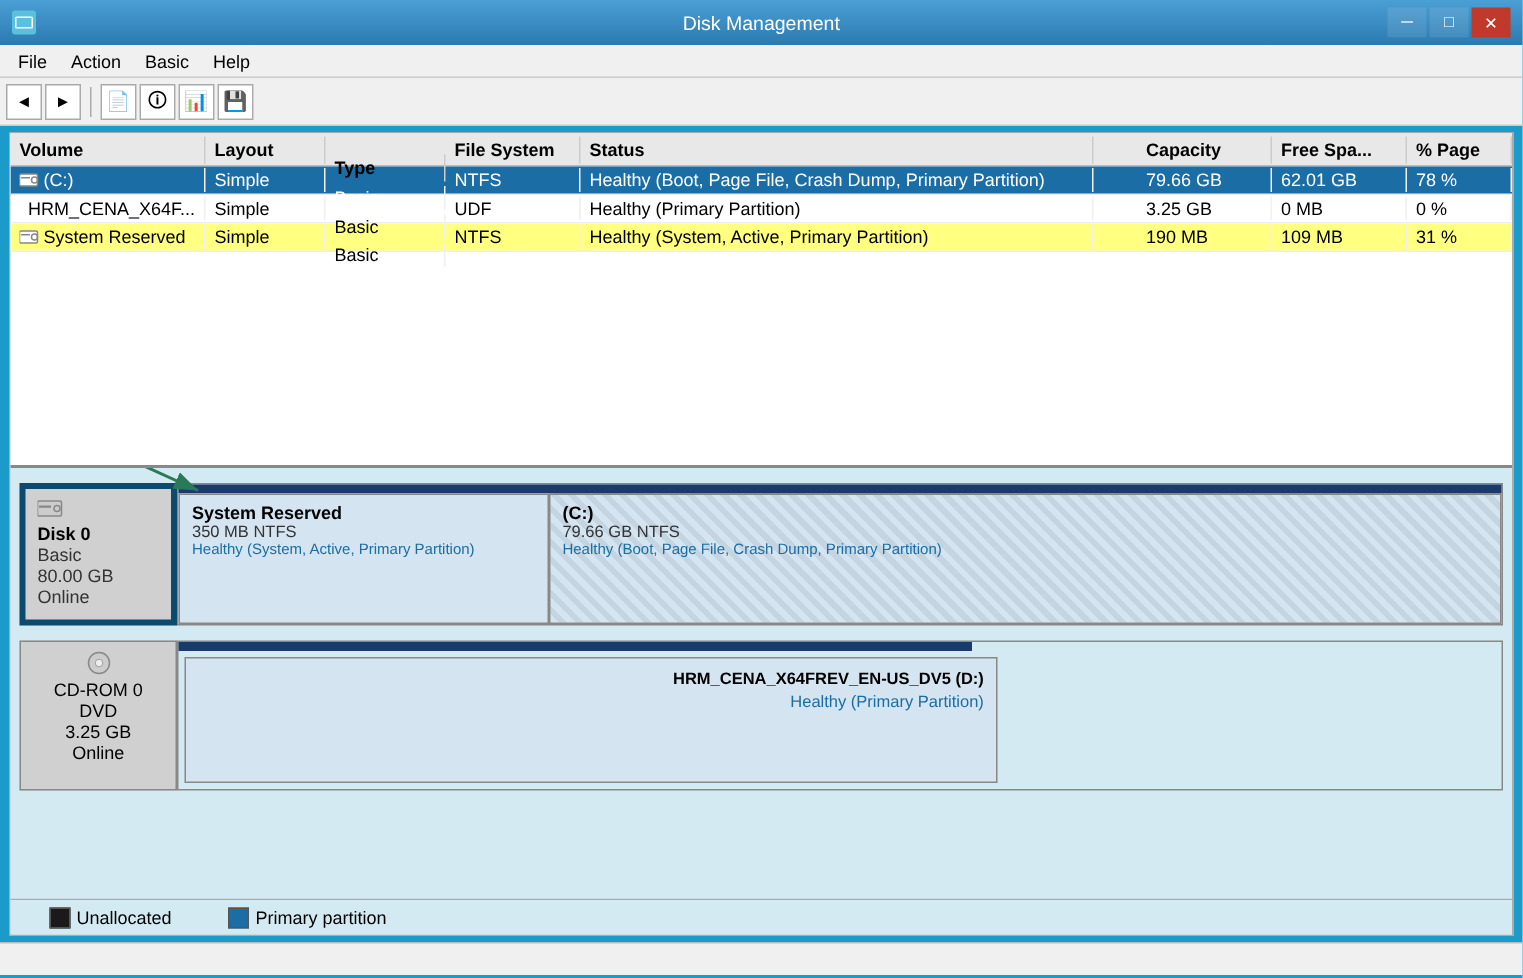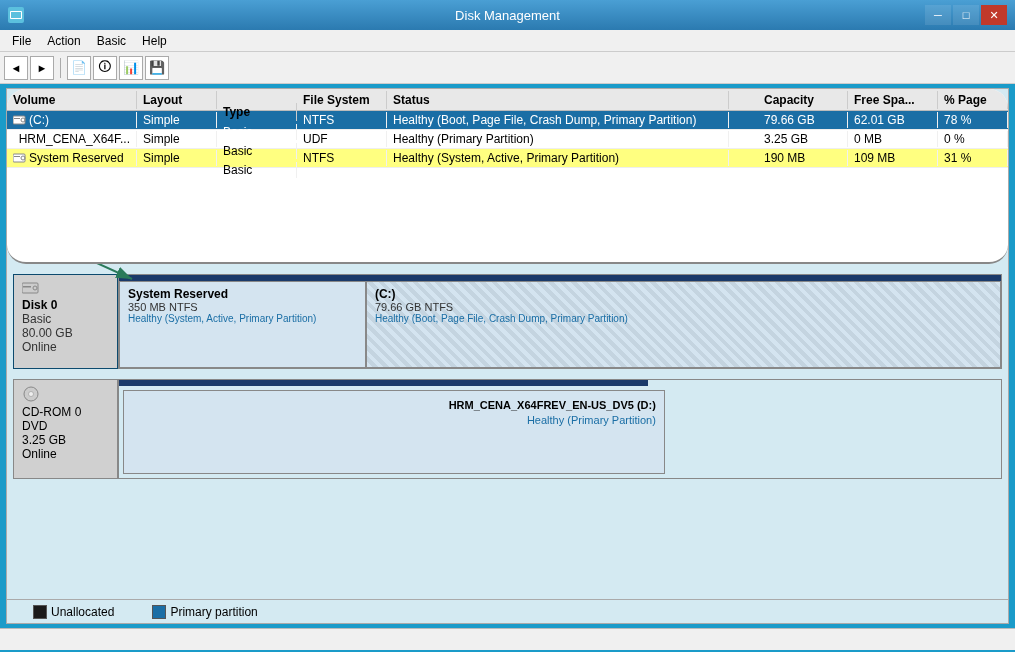--- a/index.html
+++ b/index.html
@@ -96,25 +96,24 @@
       font-size: 11px;
     }
     .toolbar-sep {
       width: 1px; height: 20px;
       background: #aaa;
       margin: 0 4px;
     }
 
     
     .table-area {
-      height: 175px;
+      height: 223px;
       background: white;
       border-bottom: 2px solid #888;
       overflow: hidden;
-      border-radius: 19px;
     }
     .table-header {
       display: flex;
       background: #e8e8e8;
       border-bottom: 1px solid #bbb;
       height: 22px;
       align-items: center;
     }
     .th {
       padding: 2px 6px;
@@ -161,21 +160,21 @@
     .disk-row {
       display: flex;
       margin-bottom: 8px;
       height: 100px;
       align-items: stretch;
     }
     .disk-label {
       width: 105px;
       min-width: 105px;
       background: #d0d0d0;
-      border: 1px solid #0c4a6e;
+      border: 4px solid #0c4a6e;
       padding: 6px 8px;
       display: flex;
       flex-direction: column;
       justify-content: flex-start;
       font-size: 12px;
     }
     .disk-label .disk-name { font-weight: bold; }
     .disk-label .disk-type { color: #333; }
     .disk-label .disk-size { color: #333; }
     .disk-label .disk-status { color: #333; }
@@ -231,20 +230,21 @@
     .cdrom-label {
       width: 105px;
       min-width: 105px;
       background: #d0d0d0;
       border: 1px solid #888;
       padding: 6px 8px;
       display: flex;
       flex-direction: column;
       justify-content: flex-start;
       font-size: 12px;
+      align-items: center;
     }
     .cdrom-partitions {
       flex: 1;
       display: flex;
       flex-direction: column;
       border: 1px solid #888;
     }
     .cdrom-header-bar {
       height: 8px;
       background: #1a3a6a;

